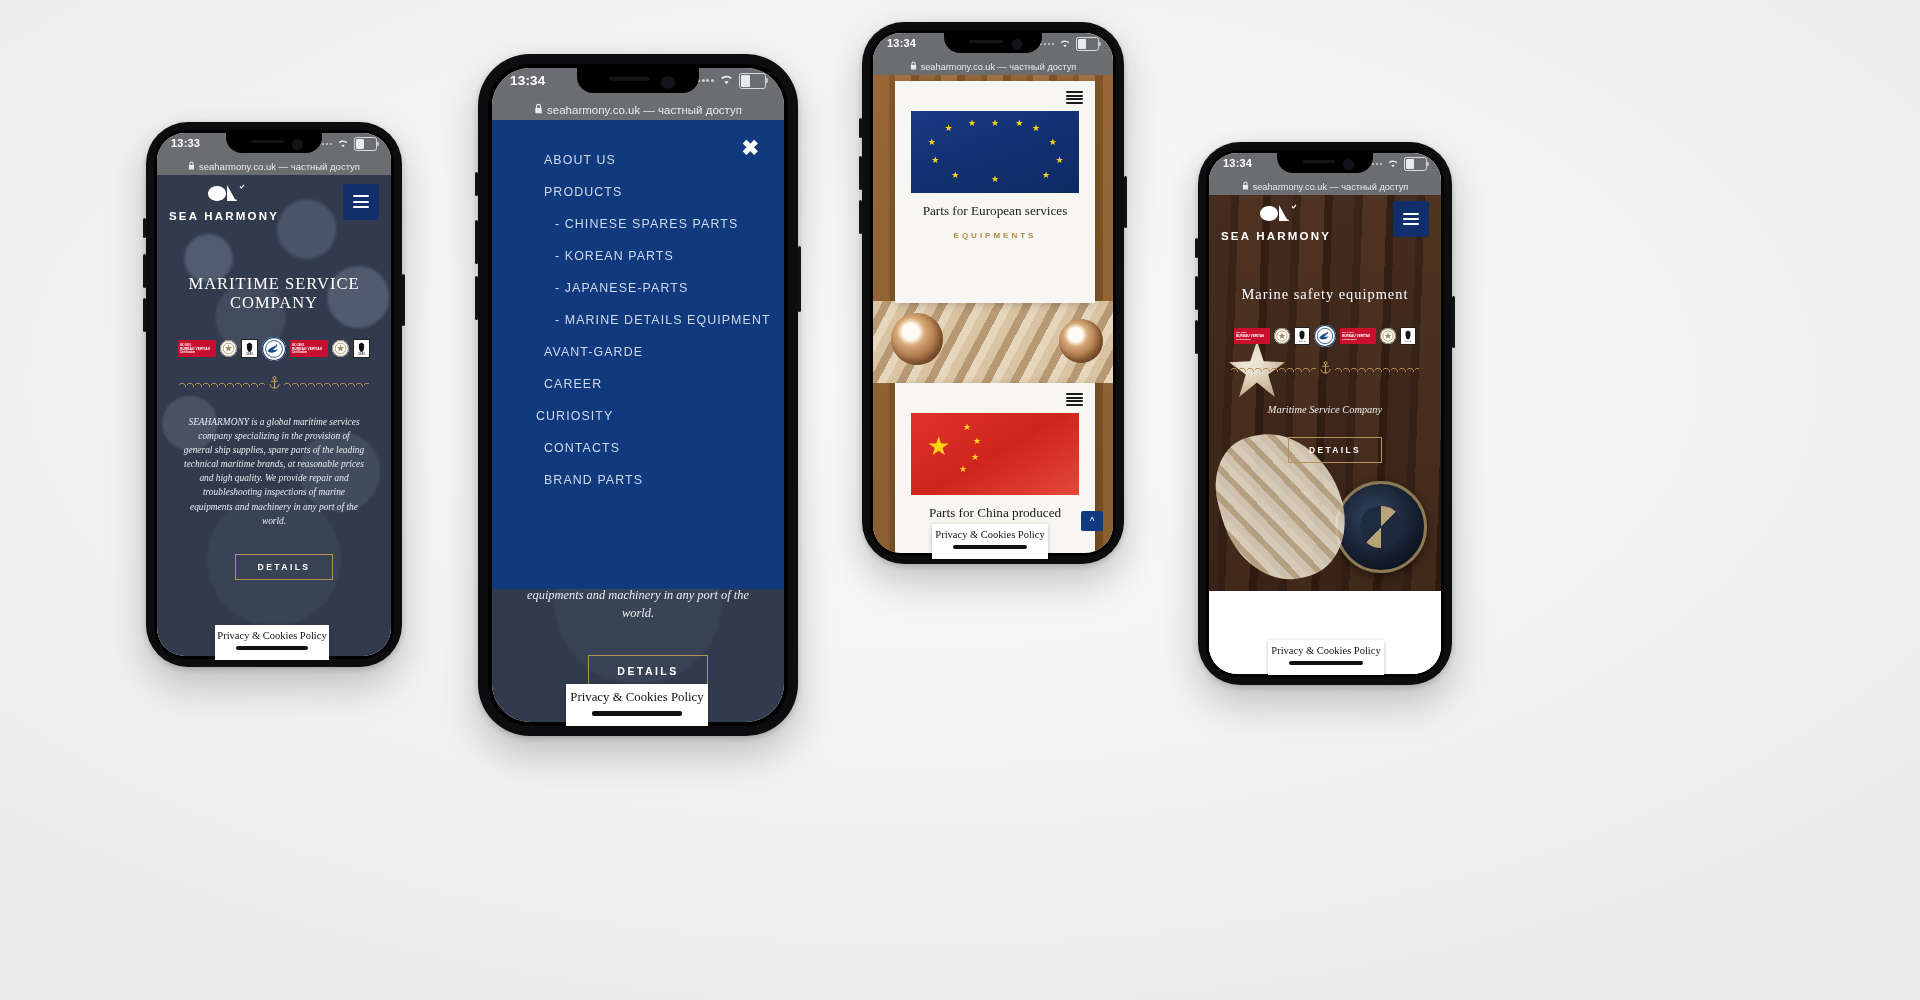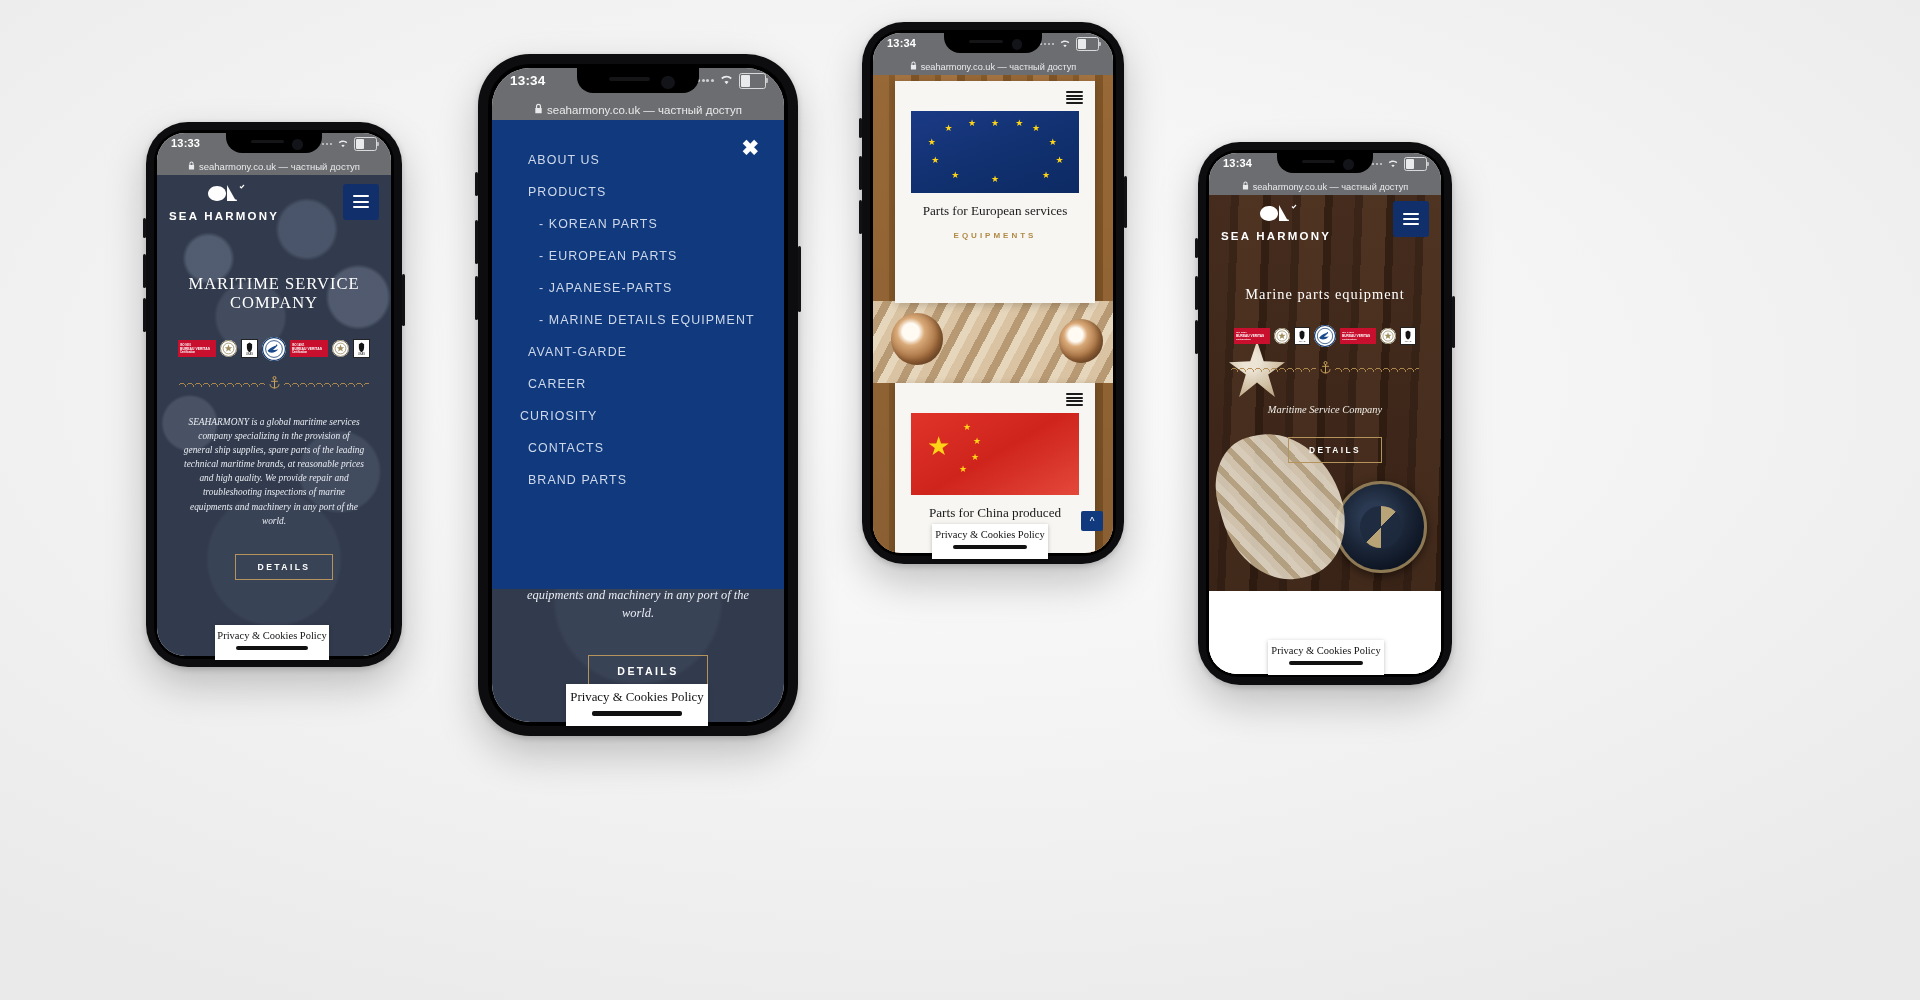--- a/index.html
+++ b/index.html
@@ -150,21 +150,21 @@
   }
   .cookie .bar{background:#111;margin:0 auto;border-radius:2px;}
 
   
   .menu{
     position:absolute;left:0;right:0;top:0;background:#103a7d;z-index:25;
     color:#cfd9ea;
   }
   .menu .close{position:absolute;color:#fff;font-weight:700;}
   .menu ul{list-style:none;margin:0;padding:0;}
-  .menu li{letter-spacing:1.1px;}
+  .menu li{letter-spacing:1.1px;margin-left:16px;}
   .menu li.sub{padding-left:11px;}
 
   
   .woodbg{
     position:absolute;inset:0;
     background:
       linear-gradient(180deg, rgba(0,0,0,.10), rgba(0,0,0,.18)),
       repeating-linear-gradient(90deg,#a9743d 0 16px,#96652f 16px 22px,#b78049 22px 38px,#8e5f2c 38px 46px);
     background-color:#a06b33;
   }
@@ -410,22 +410,22 @@
             <div class="details-btn" style="font-size:10.6px;padding:9px 28px;">DETAILS</div>
           </div>
         </div>
       </div>
 
       <div class="menu" style="top:47px;height:474px;">
         <div class="close" style="right:25px;top:22px;font-size:21px;line-height:1;">✖</div>
         <ul style="padding:38px 0 0 0;">
           <li style="font-size:12.4px;padding:0 0 0 36px;height:32px;">ABOUT US</li>
           <li style="font-size:12.4px;padding:0 0 0 36px;height:32px;">PRODUCTS</li>
+          <li class="sub" style="font-size:12.4px;padding-left:47px;height:32px;">- CHINESE SPARES PARTS</li>
           <li class="sub" style="font-size:12.4px;padding-left:47px;height:32px;">- KOREAN PARTS</li>
-          <li class="sub" style="font-size:12.4px;padding-left:47px;height:32px;">- EUROPEAN PARTS</li>
           <li class="sub" style="font-size:12.4px;padding-left:47px;height:32px;">- JAPANESE-PARTS</li>
           <li class="sub" style="font-size:12.4px;padding-left:47px;height:32px;">- MARINE DETAILS EQUIPMENT</li>
           <li style="font-size:12.4px;padding-left:36px;height:32px;">AVANT-GARDE</li>
           <li style="font-size:12.4px;padding-left:36px;height:32px;">CAREER</li>
           <li style="font-size:12.4px;padding-left:28px;height:32px;">CURIOSITY</li>
           <li style="font-size:12.4px;padding-left:36px;height:32px;">CONTACTS</li>
           <li style="font-size:12.4px;padding-left:36px;height:32px;">BRAND PARTS</li>
         </ul>
       </div>
     </div>
@@ -607,21 +607,21 @@
                 </span>
                 <span class="word" style="font-size:11.5px;margin-top:1px;">SEA HARMONY</span>
               </div>
               <div class="burger" style="width:26px;height:26px;gap:3.4px;padding:5px;">
                 <i style="width:16px;height:2px;"></i>
                   <i style="width:16px;height:2px;"></i>
                   <i style="width:16px;height:2px;"></i>
               </div>
             </div>
 
-            <div class="hero-title" style="position:relative;z-index:5;font-size:14.4px;margin-top:44px;padding:0 16px;font-family:'Liberation Serif',serif;">Marine parts equipment</div>
+            <div class="hero-title" style="position:relative;z-index:5;font-size:14.4px;margin-top:44px;padding:0 16px;font-family:'Liberation Serif',serif;">Marine safety equipment</div>
 
             <div class="certs" style="position:relative;z-index:5;margin-top:22px;padding:0 14px;">
               <div class="cert bv" style="width:32px;height:16px;padding:0 2px;line-height:1.25;">
                 <b style="font-size:2.5px;">ISO 9001</b>
                   <b style="font-size:3.2px;">BUREAU VERITAS</b>
                   <b style="font-size:2.5px;">Certification</b>
               </div>
               <div class="cert round" style="width:16px;height:16px;">
                 <svg width="16" height="16" viewBox="0 0 17 17">
                     <circle cx="8.5" cy="8.5" r="8" fill="#fff" stroke="#7a6a43" stroke-width="1"></circle>

